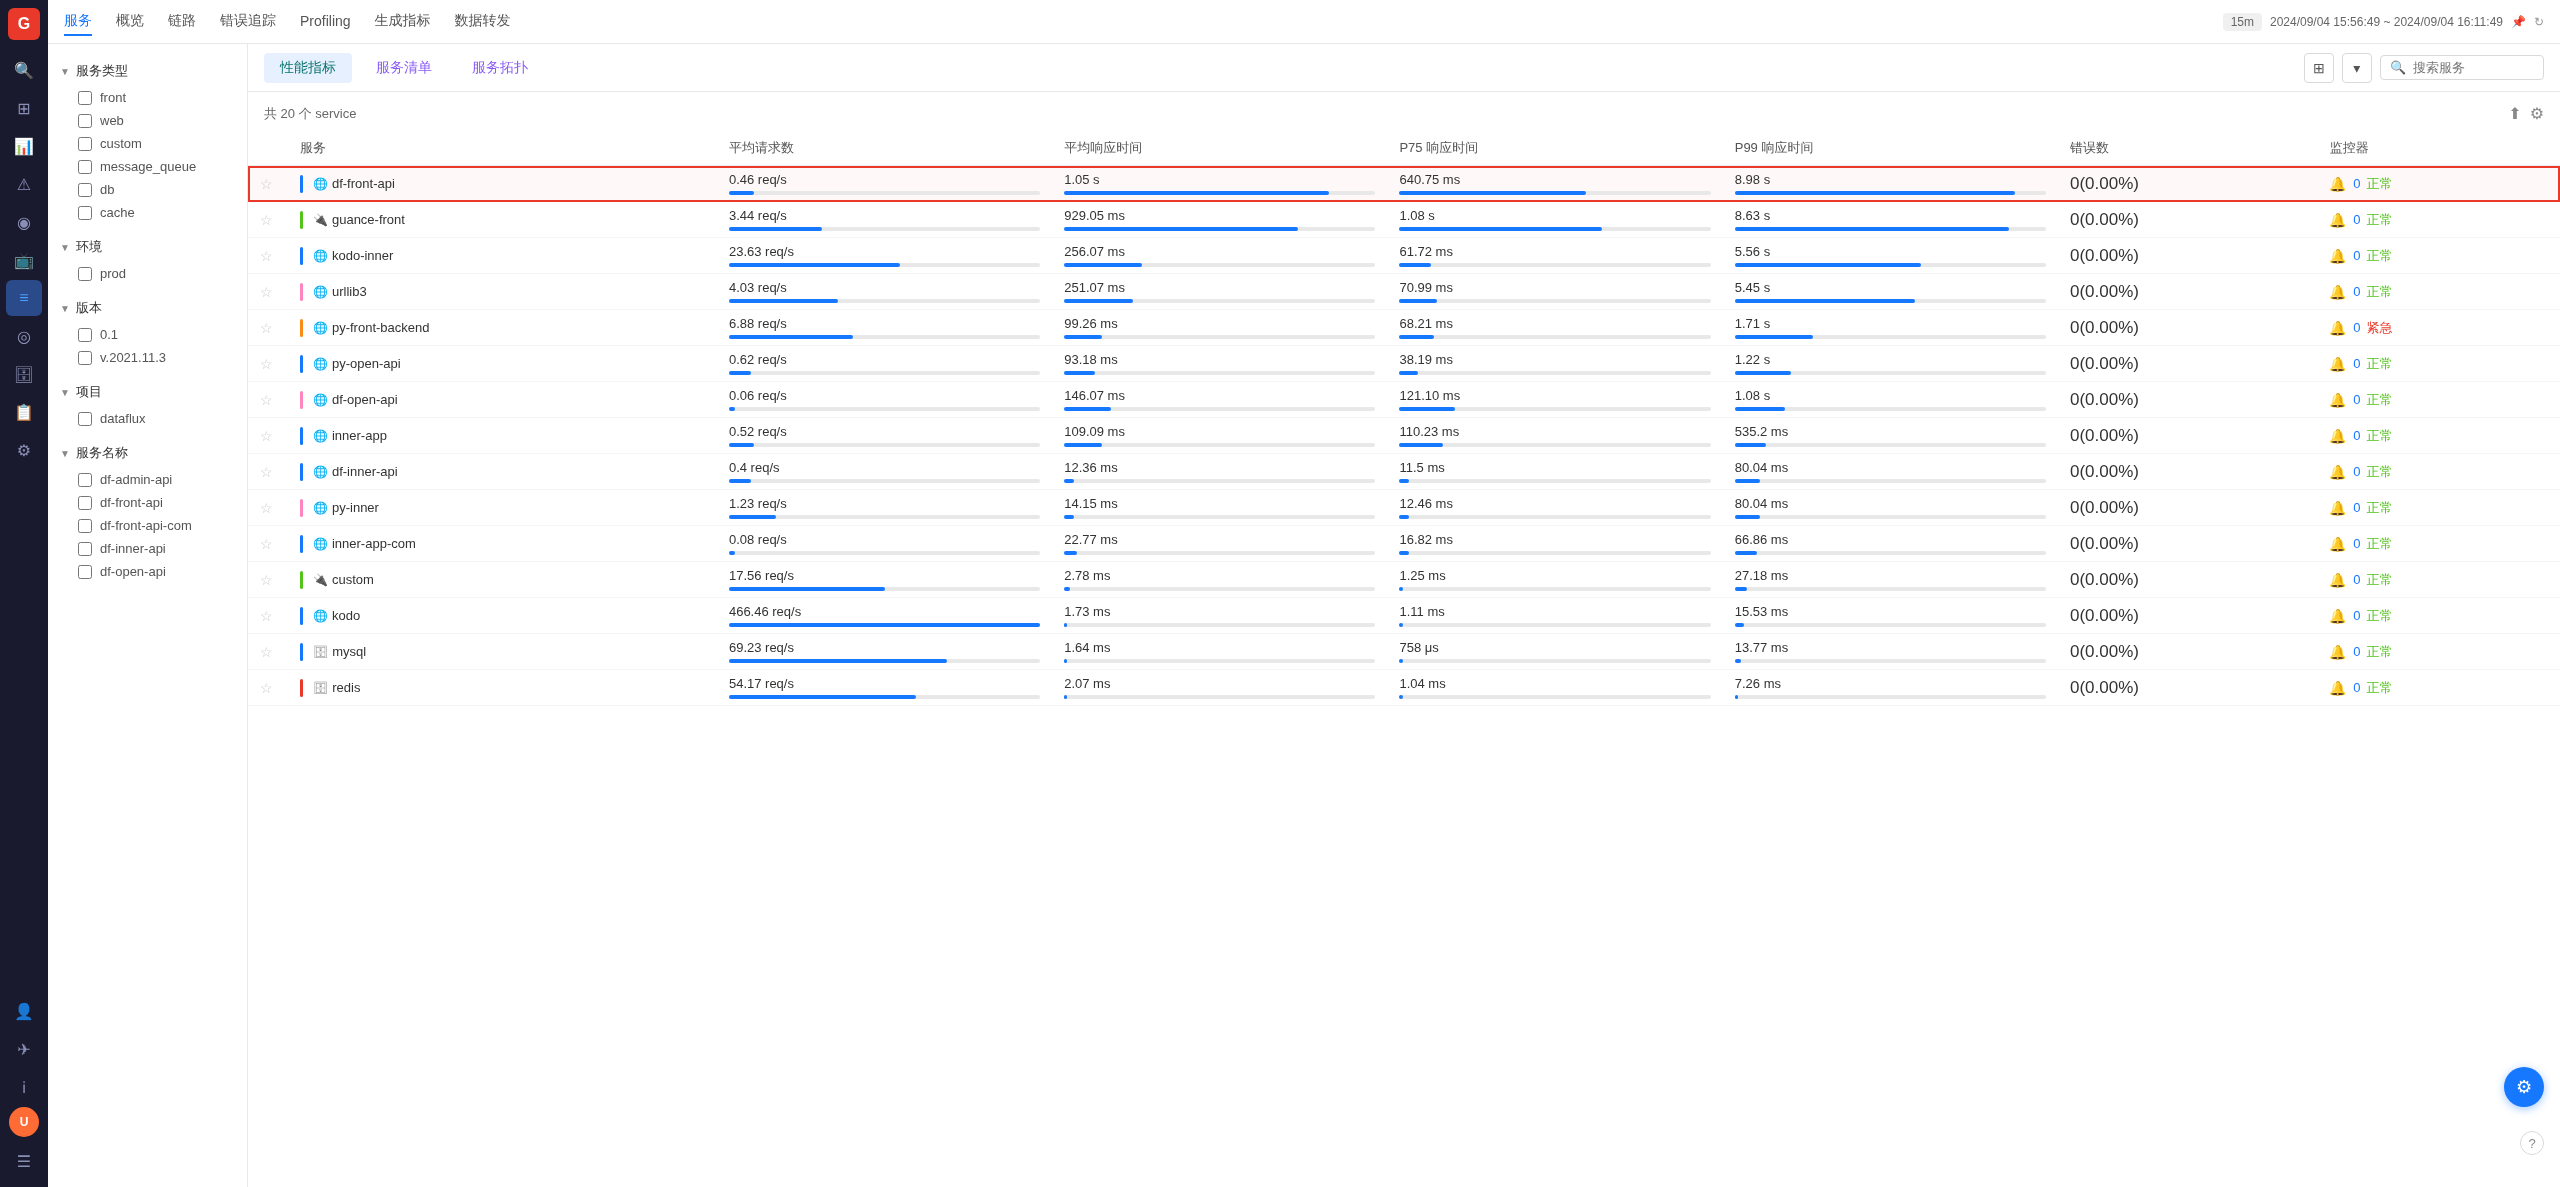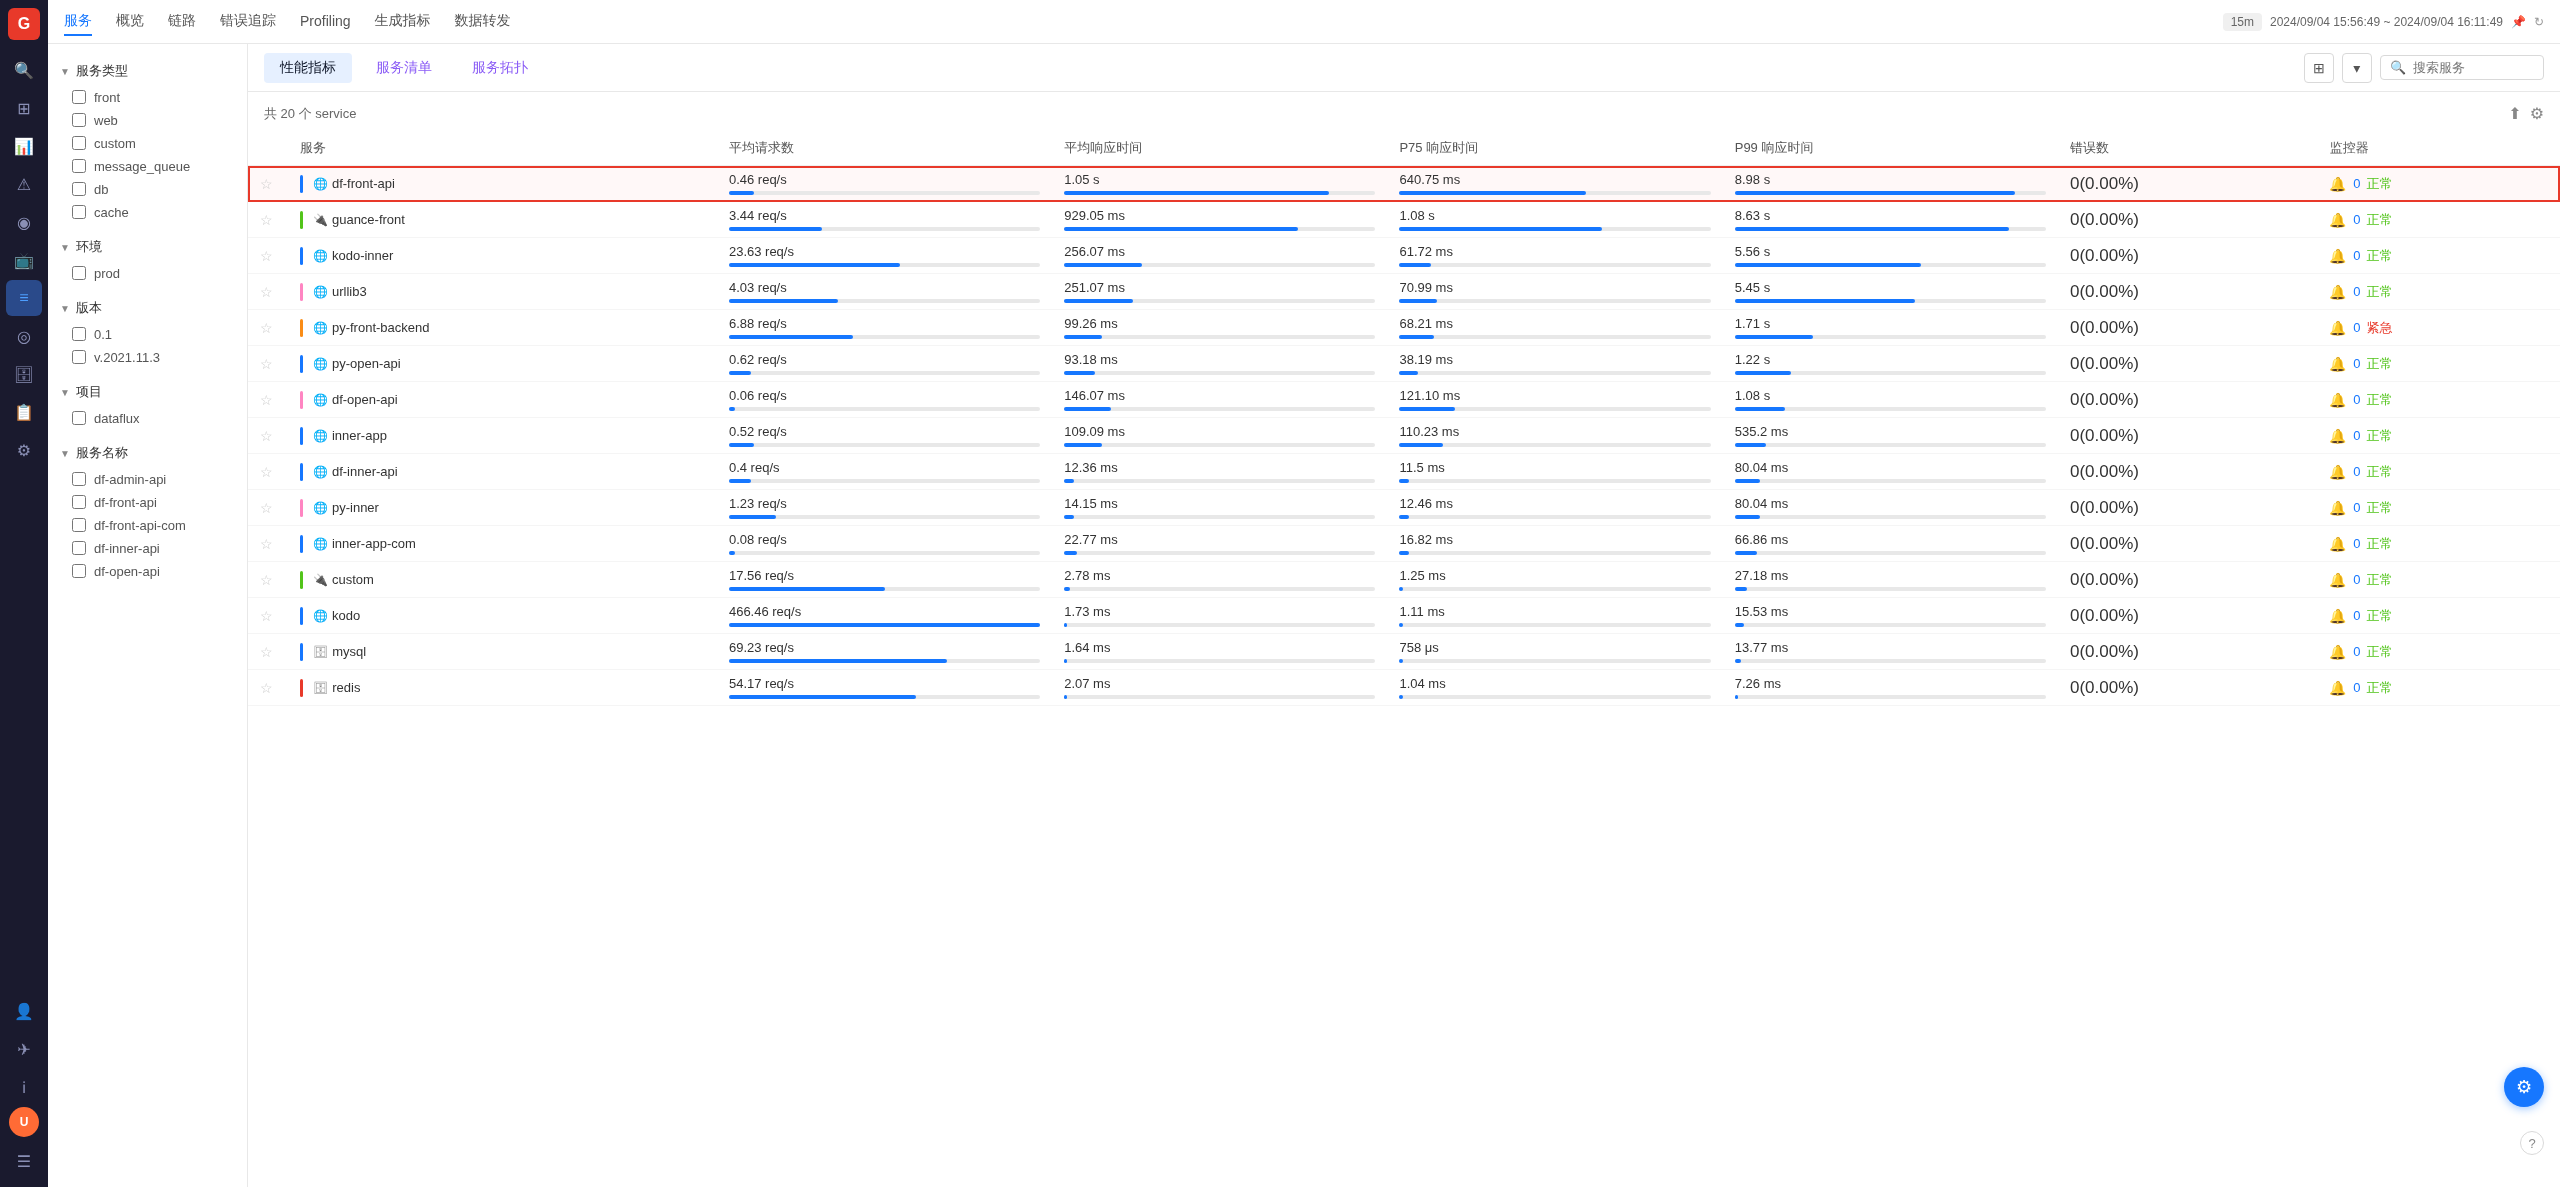--- a/index.html
+++ b/index.html
@@ -97,22 +97,22 @@
     }
     .filter-section { margin-bottom: 8px; }
     .filter-section-header {
       display: flex; align-items: center; gap: 6px;
       padding: 6px 12px;
       font-size: 13px; color: #333; font-weight: 500;
       cursor: pointer;
     }
     .filter-section-header .chevron { font-size: 10px; color: #888; }
     .filter-item {
-      display: flex; gap: 8px;
-      padding: 4px 12px 4px 24px;
+      display: flex; align-items: center; gap: 8px;
+      padding: 4px 12px 4px 30px;
       font-size: 13px; color: #555; cursor: pointer;
     }
     .filter-item input[type=checkbox] { width: 14px; height: 14px; cursor: pointer; }
 
     
     .main-panel {
       flex: 1; overflow: hidden; display: flex; flex-direction: column;
     }
 
     
@@ -127,21 +127,21 @@
     }
     .sub-tab {
       padding: 6px 16px;
       border-radius: 4px;
       cursor: pointer;
       font-size: 14px;
       color: #8b5cf6;
     }
     .sub-tab.active {
       background: #e6f0ff;
-      color: #0f172a;
+      color: #0f766e;
       font-weight: 500;
     }
     .sub-tabs .divider { flex: 1; }
     .sub-tabs .icon-btn {
       width: 30px; height: 30px;
       display: flex; align-items: center; justify-content: center;
       border: 1px solid #d9d9d9; border-radius: 4px;
       cursor: pointer; color: #555; font-size: 14px;
     }
     .sub-tabs .search-box {

